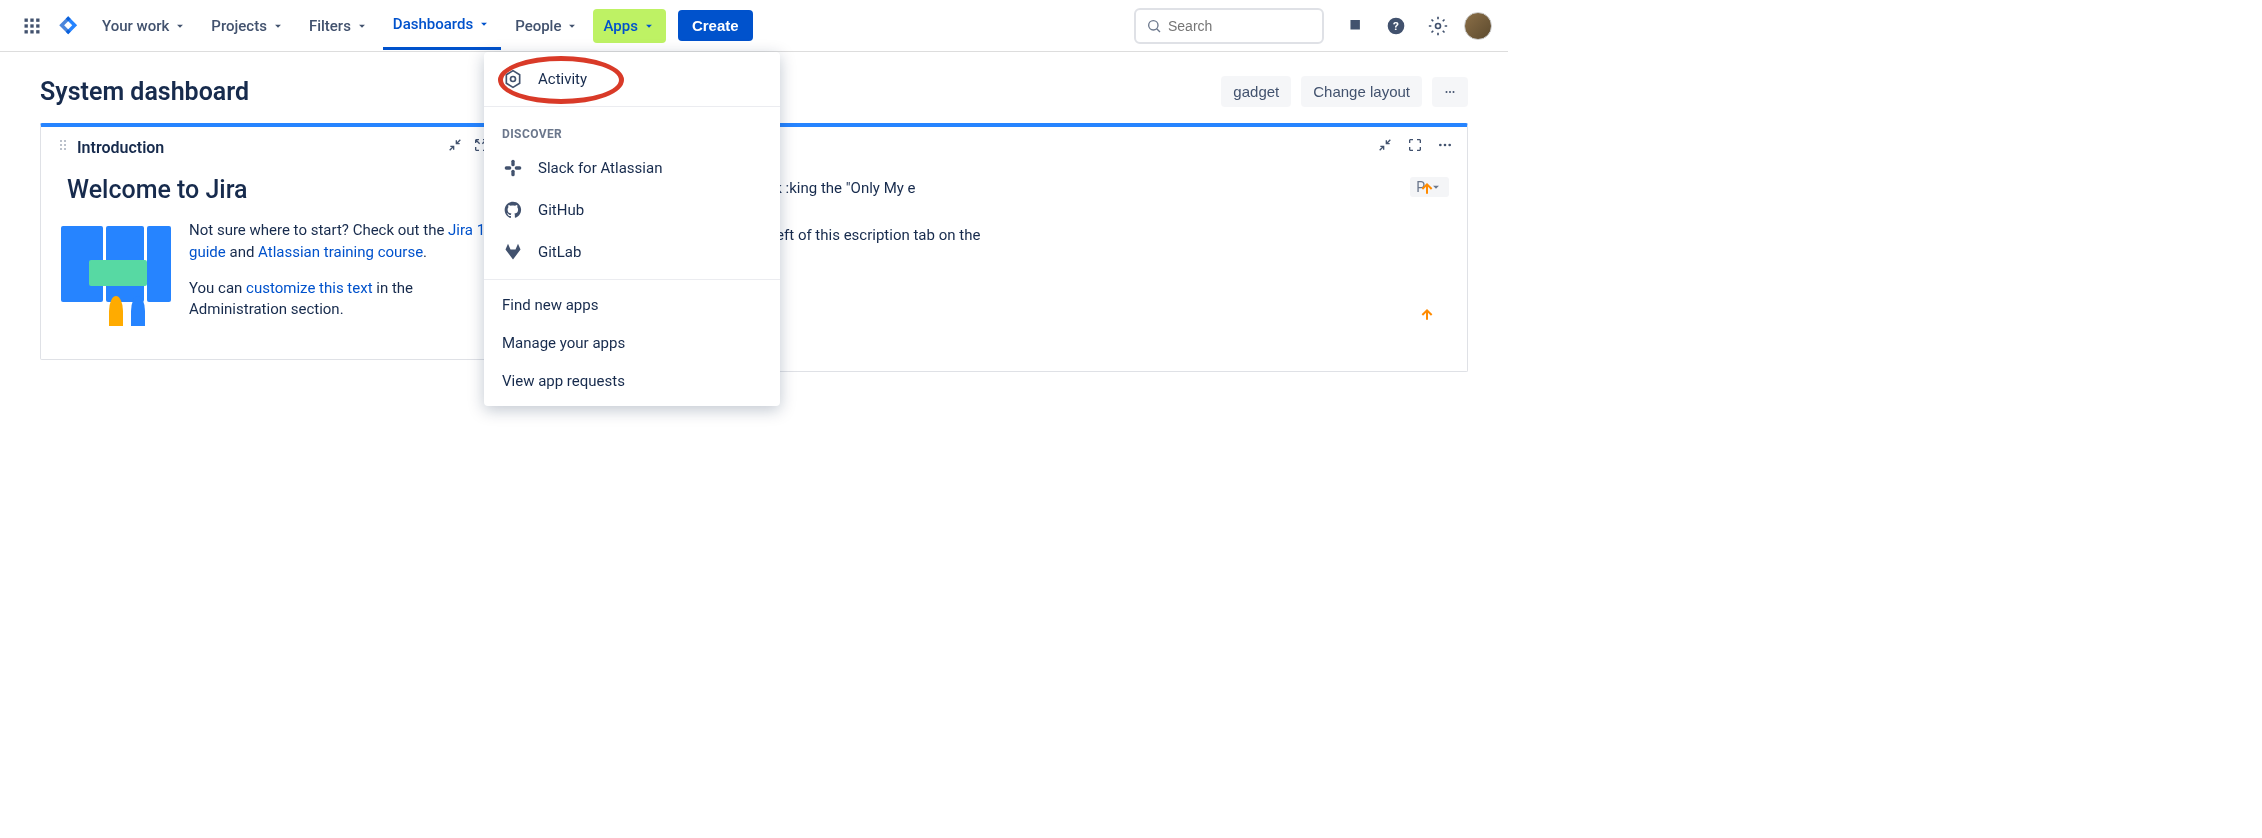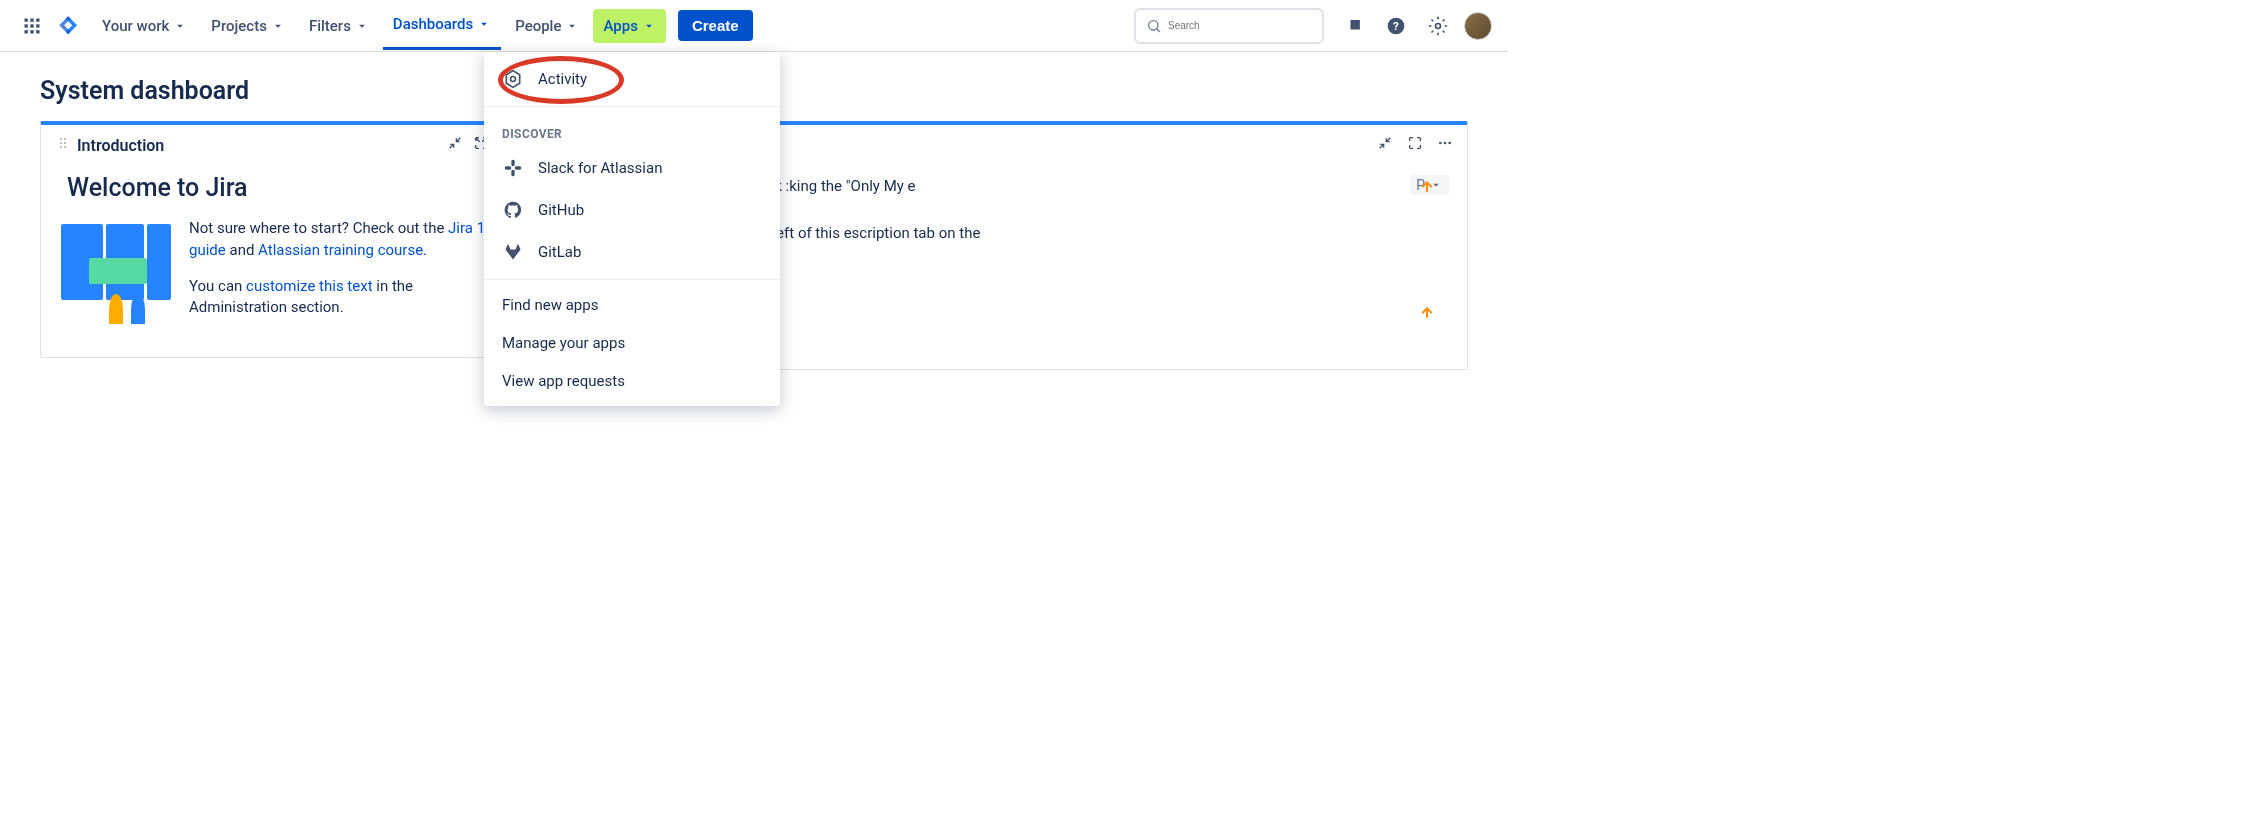--- a/index.html
+++ b/index.html
@@ -34,21 +34,21 @@
 .create-btn {
   background:#0052CC; color:#fff; font-weight:700; font-size:15px;
   padding: 7px 14px; border-radius:4px; border:none; cursor:pointer; margin-left:8px;
 }
 .nav-spacer { flex:1; }
 .search-box {
   display:flex; align-items:center; gap:6px;
   border:2px solid #DFE1E6; border-radius:6px; padding:4px 10px;
   width:190px; height:36px; color:#6B778C;
 }
-.search-box input { border:none; outline:none; font-size:10px; width:130px; background:transparent; }
+.search-box input { border:none; outline:none; font-size:14px; width:130px; background:transparent; }
 .nav-right { display:flex; align-items:center; gap:10px; margin-left:14px; }
 .avatar { width:28px; height:28px; border-radius:50%; background:linear-gradient(135deg,#8b6f47,#5c4a2e); border:1px solid #ccc; }
 
 
 .page-header {
   display:flex; align-items:center; justify-content:space-between;
   padding: 24px 40px 16px 40px;
 }
 .page-title { font-size:25px; font-weight:600; color:#172B4D; }
 .header-actions { display:flex; align-items:center; gap:10px; }
@@ -232,20 +232,31 @@
           <circle cx="12" cy="12" r="3"></circle>
           <path d="M12 1v3m0 16v3M4.2 4.2l2.1 2.1m11.4 11.4l2.1 2.1M1 12h3m16 0h3M4.2 19.8l2.1-2.1m11.4-11.4l2.1-2.1"></path>
         </svg>
     </div>
     <div class="avatar"></div>
   </div>
 </div>
 
 <div class="page-header">
   <div class="page-title">System dashboard</div>
+  <div class="header-actions">
+    <button class="hdr-btn">gadget</button>
+    <button class="hdr-btn">Change layout</button>
+    <button class="hdr-btn hdr-more">
+      <svg class="sm" viewBox="0 0 24 24" fill="currentColor">
+          <circle cx="5" cy="12" r="2"></circle>
+          <circle cx="12" cy="12" r="2"></circle>
+          <circle cx="19" cy="12" r="2"></circle>
+        </svg>
+    </button>
+  </div>
 </div>
 
 <div class="dash-body">
   <div class="col-left">
     <div class="widget">
       <div class="widget-header">
         <div class="widget-title">
           <span class="drag-handle">
             <svg class="sm" viewBox="0 0 24 24" fill="currentColor">
                 <circle cx="9" cy="6" r="1.5"></circle>

